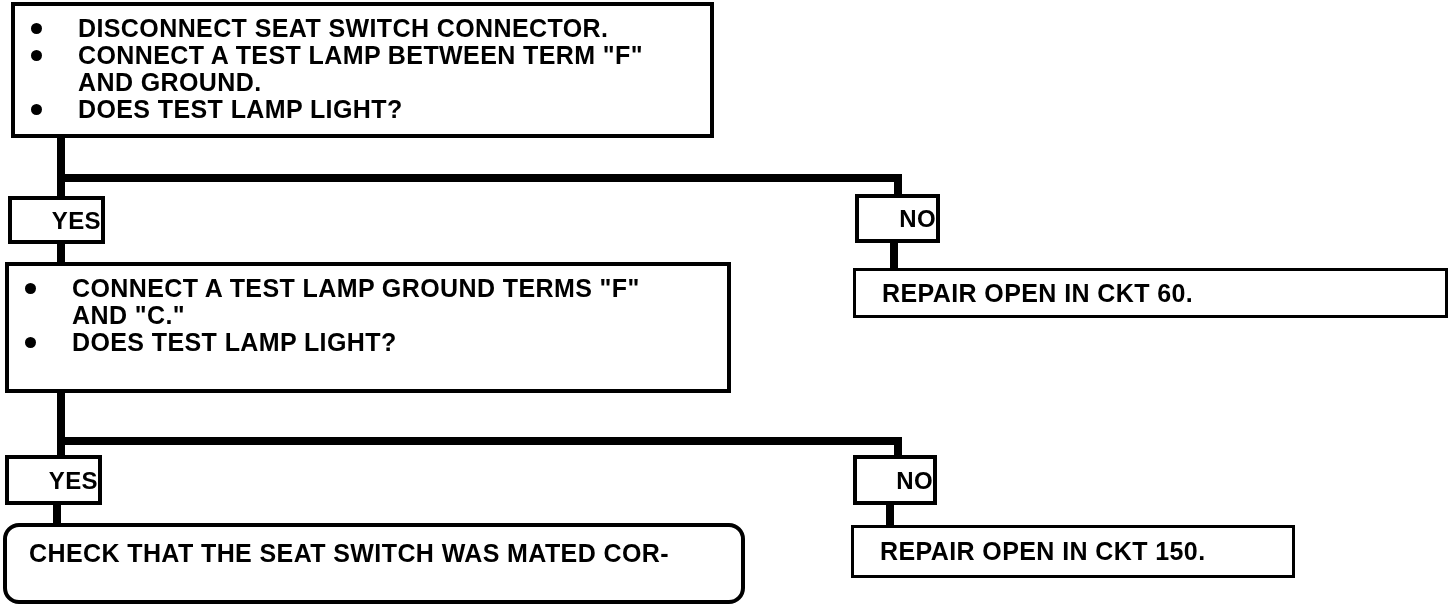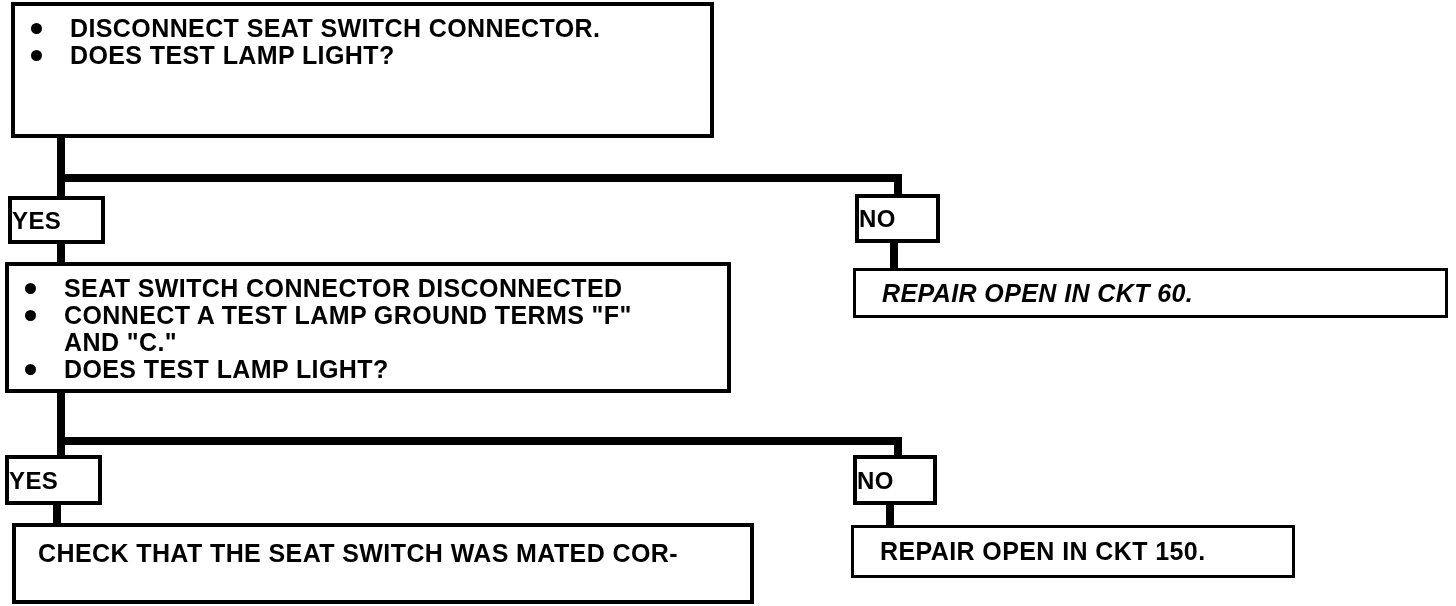--- a/index.html
+++ b/index.html
@@ -5,38 +5,45 @@
   html,body{margin:0;padding:0;background:#ffffff;}
   .canvas{
     position:relative;width:1456px;height:606px;background:#ffffff;
     font-family:"Liberation Sans", sans-serif;font-weight:700;color:#000000;
     overflow:hidden;
   }
   .box{position:absolute;box-sizing:border-box;background:#ffffff;border:4px solid #000000;}
   .step{padding:9px 8px 0 0;}
   .item{display:flex;align-items:flex-start;}
   .dot{flex:0 0 auto;width:11px;height:11px;border-radius:50%;background:#000000;margin:8px 28px 0 16px;}
-  .itext{flex:1 1 auto;}
+  .itext{flex:1 1 auto;margin-left:8px;}
   .tline{font-size:25px;line-height:27px;letter-spacing:0.4px;white-space:pre;}
-  .decision{display:flex;align-items:center;justify-content:flex-start;}
+  .decision{display:flex;align-items:center;justify-content:flex-end;}
   .decision .tline{font-size:24px;}
   .result{display:flex;align-items:center;padding-left:26px;border-width:3px;}
   .final{padding:13px 8px 0 22px;}
   .wire{position:absolute;background:#000000;}
 </style>
 </head>
 <body>
 
 <div class="canvas">
 
   <div class="box step" style="left:11px;top:2px;width:703px;height:136px;">
     <div class="item">
       <span class="dot"></span>
       <div class="itext">
         <div class="tline">DISCONNECT SEAT SWITCH CONNECTOR.</div>
+      </div>
+    </div>
+    <div class="item">
+      <span class="dot"></span>
+      <div class="itext">
+        <div class="tline">CONNECT A TEST LAMP BETWEEN TERM "F"</div>
+        <div class="tline">AND GROUND.</div>
       </div>
     </div>
     <div class="item">
       <span class="dot"></span>
       <div class="itext">
         <div class="tline">DOES TEST LAMP LIGHT?</div>
       </div>
     </div>
   </div>
 
@@ -52,58 +59,52 @@
     <div class="tline">NO</div>
   </div>
 
   <div class="wire" style="left:57px;top:244px;width:8px;height:18px;"></div>
   <div class="wire" style="left:890px;top:243px;width:8px;height:25px;"></div>
 
   <div class="box step" style="left:5px;top:262px;width:726px;height:131px;">
     <div class="item">
       <span class="dot"></span>
       <div class="itext">
-        <div class="tline">SEAT SWITCH CONNECTOR DISCONNECTED</div>
-      </div>
-    </div>
-    <div class="item">
-      <span class="dot"></span>
-      <div class="itext">
         <div class="tline">CONNECT A TEST LAMP GROUND TERMS "F"</div>
         <div class="tline">AND "C."</div>
       </div>
     </div>
     <div class="item">
       <span class="dot"></span>
       <div class="itext">
         <div class="tline">DOES TEST LAMP LIGHT?</div>
       </div>
     </div>
   </div>
 
-  <div class="box result" style="left:853px;top:268px;width:595px;height:50px;font-style:italic;">
+  <div class="box result" style="left:853px;top:268px;width:595px;height:50px;">
     <div class="tline">REPAIR OPEN IN CKT 60.</div>
   </div>
 
   <div class="wire" style="left:57px;top:393px;width:8px;height:62px;"></div>
   <div class="wire" style="left:57px;top:437px;width:845px;height:8px;"></div>
   <div class="wire" style="left:894px;top:445px;width:8px;height:12px;"></div>
 
   <div class="box decision" style="left:5px;top:455px;width:97px;height:50px;">
     <div class="tline">YES</div>
   </div>
 
   <div class="box decision" style="left:853px;top:455px;width:84px;height:50px;">
     <div class="tline">NO</div>
   </div>
 
   <div class="wire" style="left:53px;top:505px;width:8px;height:18px;"></div>
   <div class="wire" style="left:886px;top:505px;width:8px;height:20px;"></div>
 
-  <div class="box final" style="left:12px;top:523px;width:742px;height:81px;">
+  <div class="box final" style="left:3px;top:523px;width:742px;height:81px;border-radius:16px;">
     <div class="tline">CHECK THAT THE SEAT SWITCH WAS MATED COR-</div>
   </div>
 
   <div class="box result" style="left:851px;top:525px;width:444px;height:53px;">
     <div class="tline">REPAIR OPEN IN CKT 150.</div>
   </div>
 
 </div>
 
 </body></html>

